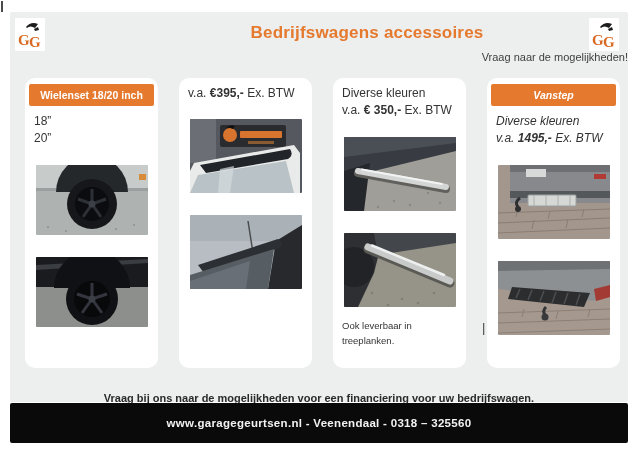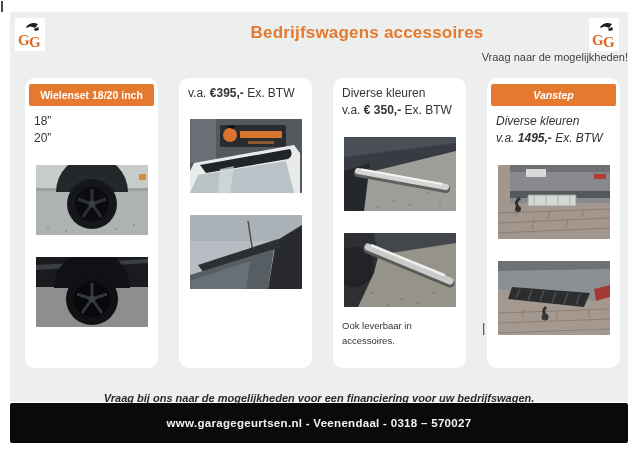--- a/index.html
+++ b/index.html
@@ -36,21 +36,21 @@
   .photo{width:112px;margin:0 auto;border-radius:1px;overflow:hidden;line-height:0;}
   .photo svg{display:block;}
   .photo-top{margin-top:9px;}
   .photo-bottom{margin-top:22px;}
 
   .card-note{margin:11px 8px 0 9px;font-size:9.5px;line-height:1.6;color:#333333;}
 
   .stray-cursor{position:absolute;left:472px;top:308px;font-size:13px;color:#444444;}
 
   .financing{position:absolute;top:380px;left:0;width:100%;text-align:center;
-             font-size:11px;font-weight:bold;color:#2b2b2b;font-style:italic;}
+             font-size:11px;font-weight:bold;color:#2b2b2b;}
 
   .footer-bar{position:absolute;left:10px;top:403px;width:618px;height:40px;background:var(--footer-bg);
               border-radius:2px;display:flex;align-items:center;justify-content:center;}
   .footer-text{color:#f2f2f2;font-size:11.5px;font-weight:600;letter-spacing:.3px;}
 </style>
 </head>
 <body>
 
 <div id="stage">
 
@@ -201,21 +201,21 @@
               <circle cx="44" cy="72" r="1.3"></circle>
             </g>
           <path d="M0 0 L40 0 L30 40 L14 74 L0 74 Z" fill="#2d2f32"></path>
           <path d="M30 0 L112 0 L112 10 L34 22 Z" fill="#43474c"></path>
           <circle cx="10" cy="34" r="20" fill="#212326"></circle>
           <line x1="24" y1="16" x2="106" y2="50" stroke="#5b5a55" stroke-width="9" stroke-linecap="round"></line>
           <line x1="24" y1="14" x2="106" y2="48" stroke="#c8cbca" stroke-width="7" stroke-linecap="round"></line>
           <line x1="28" y1="12.5" x2="100" y2="42" stroke="#eef0ef" stroke-width="2.5" stroke-linecap="round"></line>
         </svg>
       </div>
-      <div class="card-note">Ook leverbaar in accessoires.</div>
+      <div class="card-note">Ook leverbaar in treeplanken.</div>
     </div>
 
     <div class="card card-3">
       <div class="card-header">Vanstep</div>
       <div class="card-info">
         <div>Diverse kleuren</div>
         <div><span>v.a. </span><b>1495,-</b><span> Ex. BTW</span></div>
       </div>
       <div class="photo photo-top">
         <svg width="112" height="74" viewBox="0 0 112 74">
@@ -272,16 +272,16 @@
         </svg>
       </div>
     </div>
 
     <div class="stray-cursor">|</div>
 
     <div class="financing">Vraag bij ons naar de mogelijkheden voor een financiering voor uw bedrijfswagen.</div>
   </div>
 
   <div class="footer-bar">
-    <span class="footer-text">www.garagegeurtsen.nl -  Veenendaal -  0318 – 570027</span>
+    <span class="footer-text">www.garagegeurtsen.nl -  Veenendaal -  0318 – 325560</span>
   </div>
 
 </div>
 
 </body></html>

